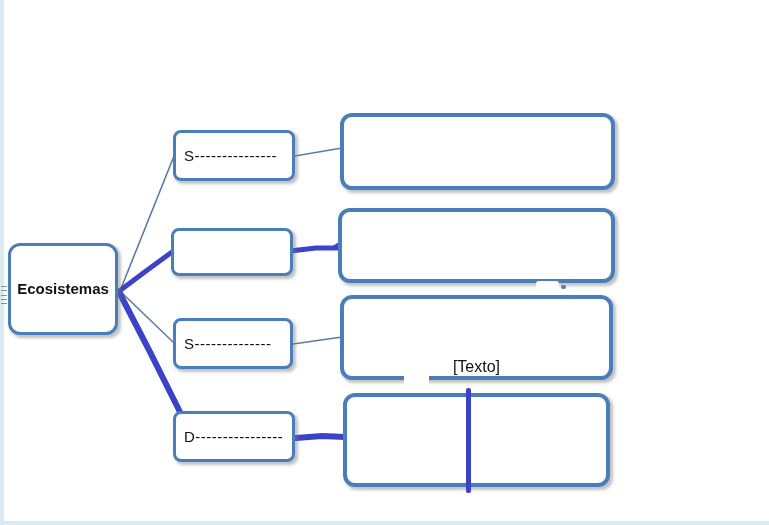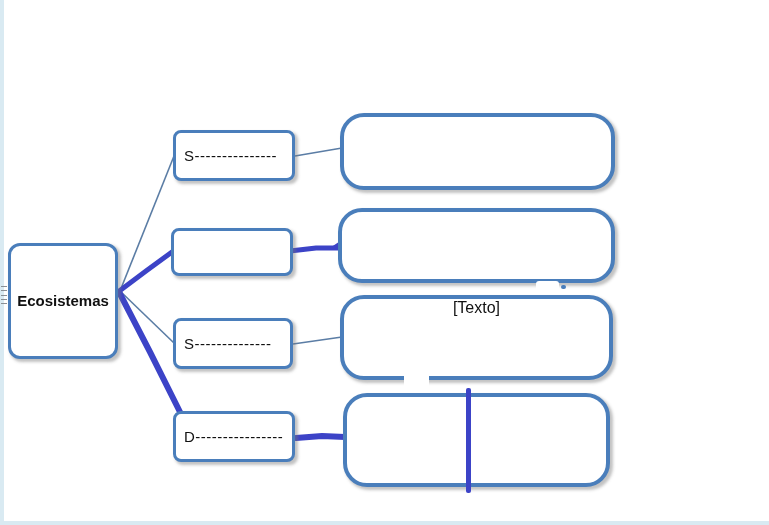--- a/index.html
+++ b/index.html
@@ -14,34 +14,34 @@
   
   .connectors{position:absolute;left:0;top:0;width:769px;height:525px;}
 
   
   .nbox{
     position:absolute;background:#ffffff;border:3px solid #4a7ebb;border-radius:10px;
     box-shadow:2.5px 2.5px 3px rgba(120,120,120,0.45);
     box-sizing:border-box;color:#111111;
   }
   .root-box{
-    left:8px;top:243px;width:110px;height:116px;border-radius:12px;
+    left:8px;top:243px;width:110px;height:92px;border-radius:12px;
     display:flex;flex-direction:column;justify-content:center;align-items:center;
     font-weight:bold;font-size:15px;line-height:32px;text-align:center;
   }
   .branch{
     display:flex;align-items:center;padding-left:8px;font-size:15px;border-radius:8px;
     white-space:nowrap;overflow:hidden;letter-spacing:0.5px;
   }
   .branch1{left:173px;top:130px;width:122px;height:51px;}
   .branch2{left:171px;top:228px;width:122px;height:48px;}
   .branch3{left:173px;top:318px;width:120px;height:51px;}
   .branch4{left:173px;top:411px;width:122px;height:51px;}
   .detail{
-    border-width:4px;border-radius:24px;display:flex;align-items:flex-start;justify-content:center;
+    border-width:4px;border-radius:12px;display:flex;align-items:flex-end;justify-content:center;
     font-size:16px;
   }
   .detail1{left:340px;top:113px;width:275px;height:77px;}
   .detail2{left:338px;top:208px;width:277px;height:75px;}
   .detail3{left:340px;top:295px;width:273px;height:85px;}
   .detail4{left:343px;top:393px;width:267px;height:94px;}
   .divider{
     position:absolute;left:466px;top:388px;width:5px;height:105px;background:#3c43c7;border-radius:2px;
   }
 

